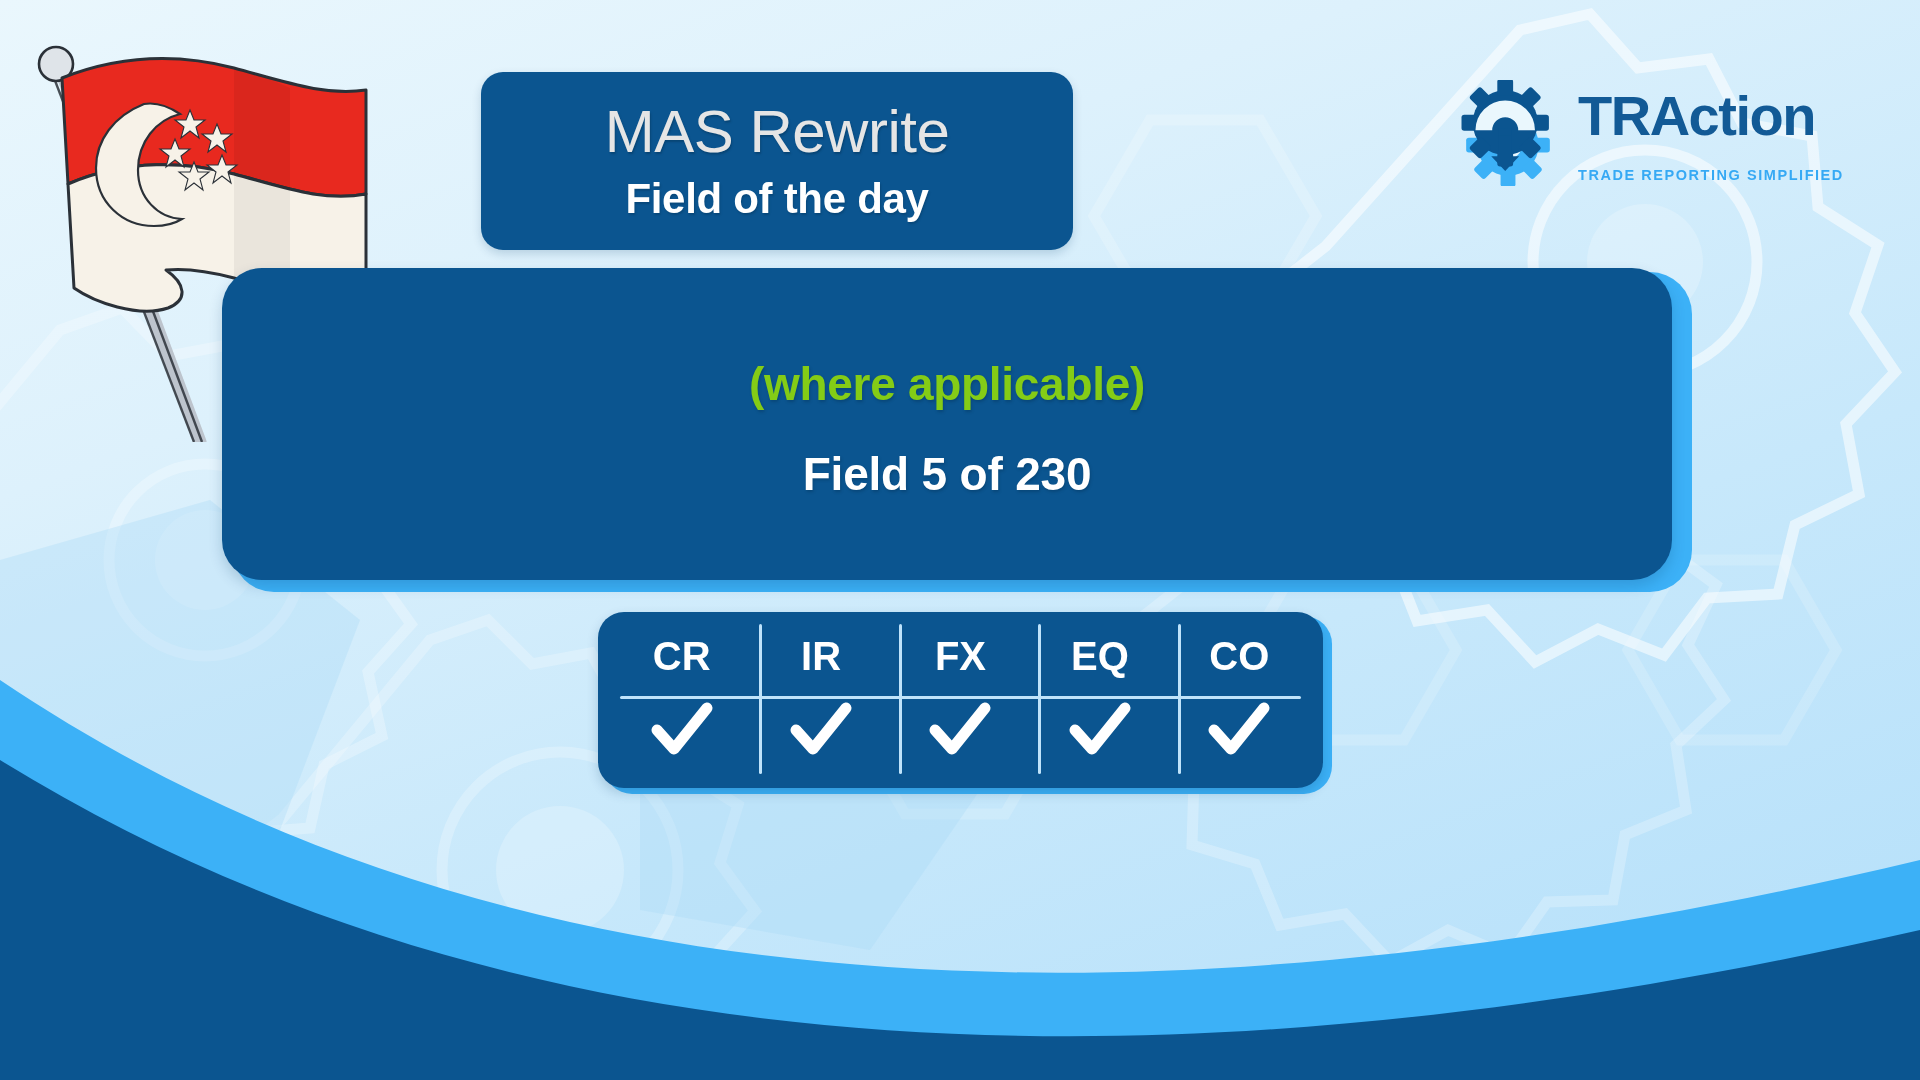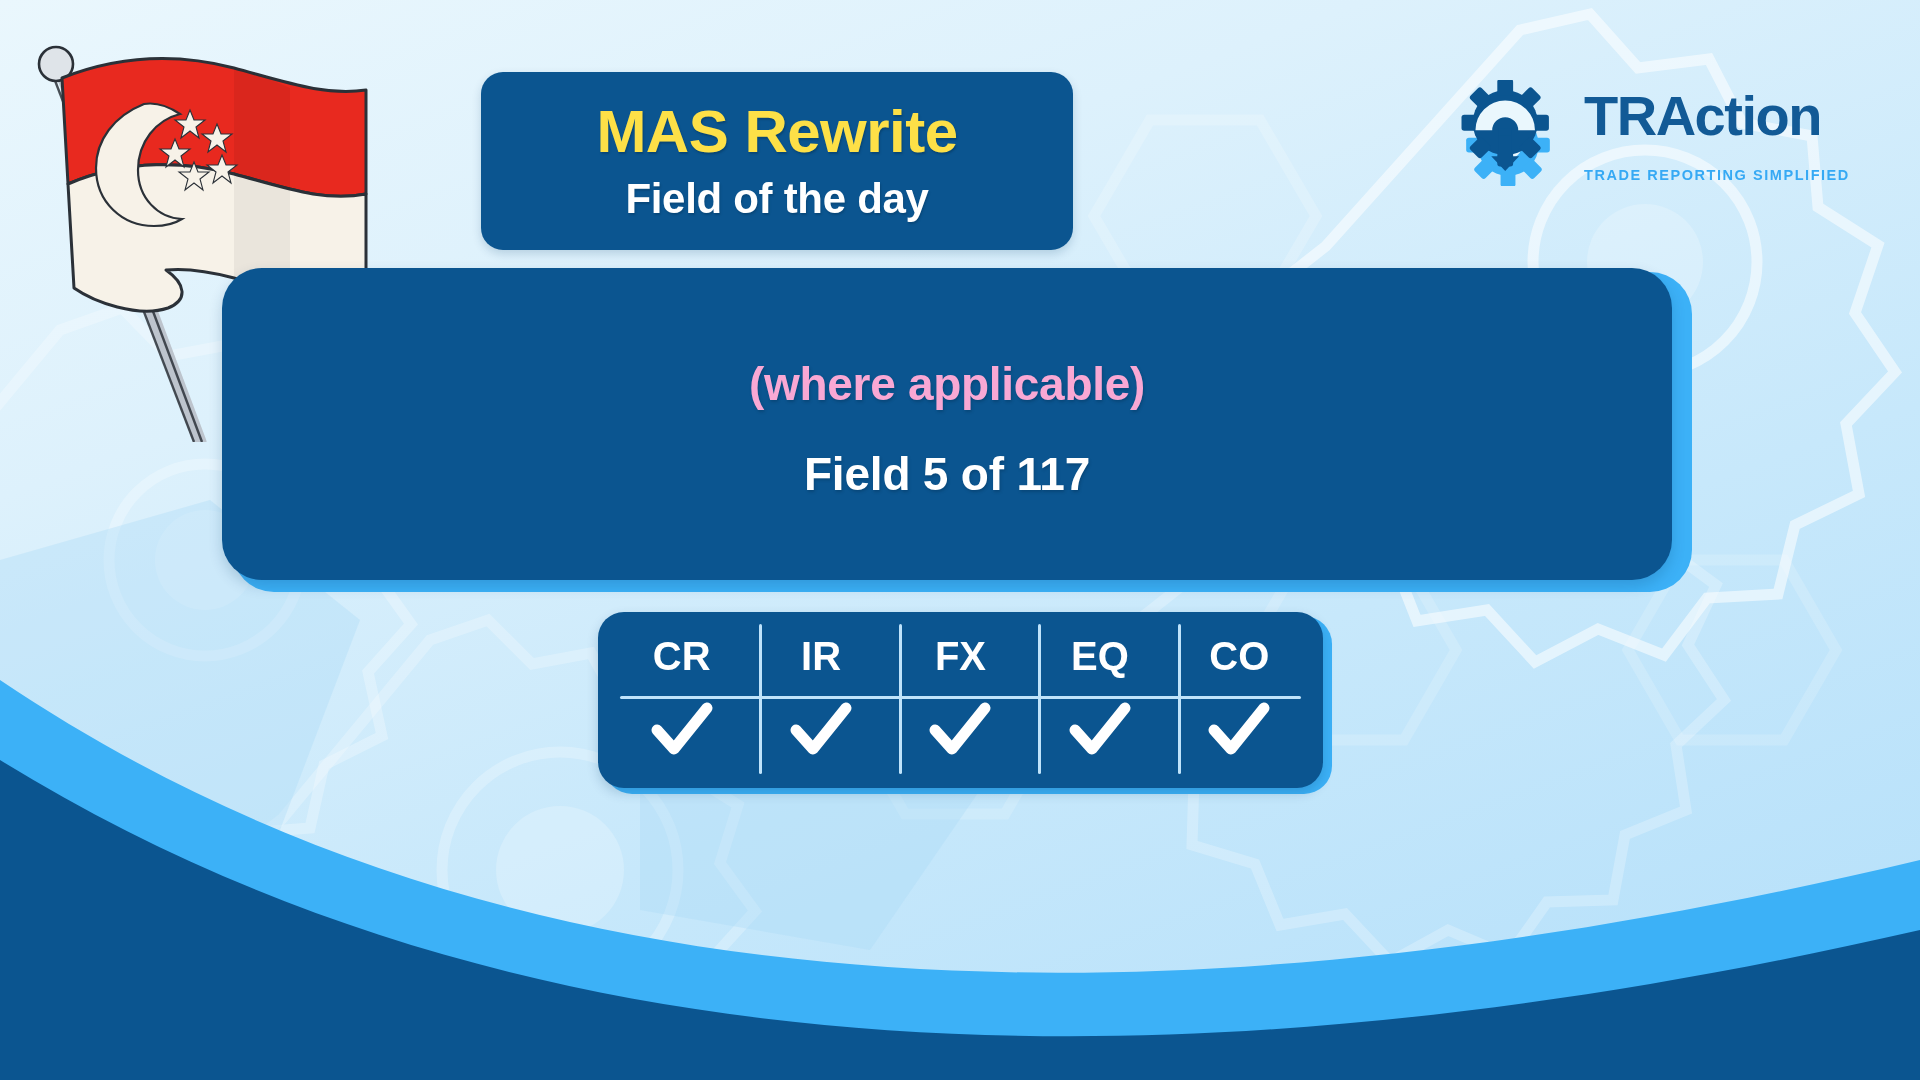--- a/index.html
+++ b/index.html
@@ -55,22 +55,22 @@
     background: #0b5590;
     border-radius: 22px;
     display: flex;
     flex-direction: column;
     align-items: center;
     justify-content: center;
     box-shadow: 0 4px 10px rgba(8,60,105,0.18);
   }
   .header-title {
     font-size: 60px;
-    font-weight: bold;
-    color: #fde047;
+    font-weight: normal;
+    color: #e5e5e5;
     letter-spacing: -0.5px;
     line-height: 1.05;
     text-shadow: 1px 2px 2px rgba(4,40,70,0.35);
   }
   .header-sub {
     margin-top: 12px;
     font-size: 42px;
     font-weight: bold;
     color: #ffffff;
     letter-spacing: -0.3px;
@@ -79,21 +79,21 @@
 
   
   .logo {
     position: absolute;
     left: 1452px;
     top: 78px;
     width: 420px;
     height: 110px;
     display: flex;
     align-items: center;
-    gap: 20px;
+    gap: 14px;
   }
   .logo-mark { width: 112px; height: 106px; flex: 0 0 auto; }
   .logo-text-block {
     display: flex;
     flex-direction: column;
     align-items: flex-start;
     justify-content: center;
     padding-top: 4px;
   }
   .logo-word {
@@ -140,21 +140,21 @@
     font-weight: bold;
     color: #ffffff;
     letter-spacing: -0.5px;
     line-height: 1.05;
     text-shadow: 1px 3px 3px rgba(4,40,70,0.32);
   }
   .field-note {
     margin-top: 10px;
     font-size: 46px;
     font-weight: bold;
-    color: #f9a8d4;
+    color: #84cc16;
     letter-spacing: -0.3px;
     text-shadow: 1px 2px 3px rgba(4,40,70,0.30);
   }
   .field-index {
     margin-top: 36px;
     font-size: 46px;
     font-weight: bold;
     color: #ffffff;
     letter-spacing: -0.2px;
     text-shadow: 1px 2px 3px rgba(4,40,70,0.30);
@@ -354,21 +354,21 @@
     </svg>
     <div class="logo-text-block">
       <div class="logo-word">TRAction</div>
       <div class="logo-tag">TRADE REPORTING SIMPLIFIED</div>
     </div>
   </div>
 
   <div class="main-card-shadow"></div>
   <div class="main-card">
     <div class="field-note">(where applicable)</div>
-    <div class="field-index">Field 5 of 117</div>
+    <div class="field-index">Field 5 of 230</div>
   </div>
 
   <div class="asset-table-shadow"></div>
   <div class="asset-table">
     <div class="hrule"></div>
     <div class="asset-grid">
 
       <div class="asset-head">
         <span>CR</span>
       </div>

